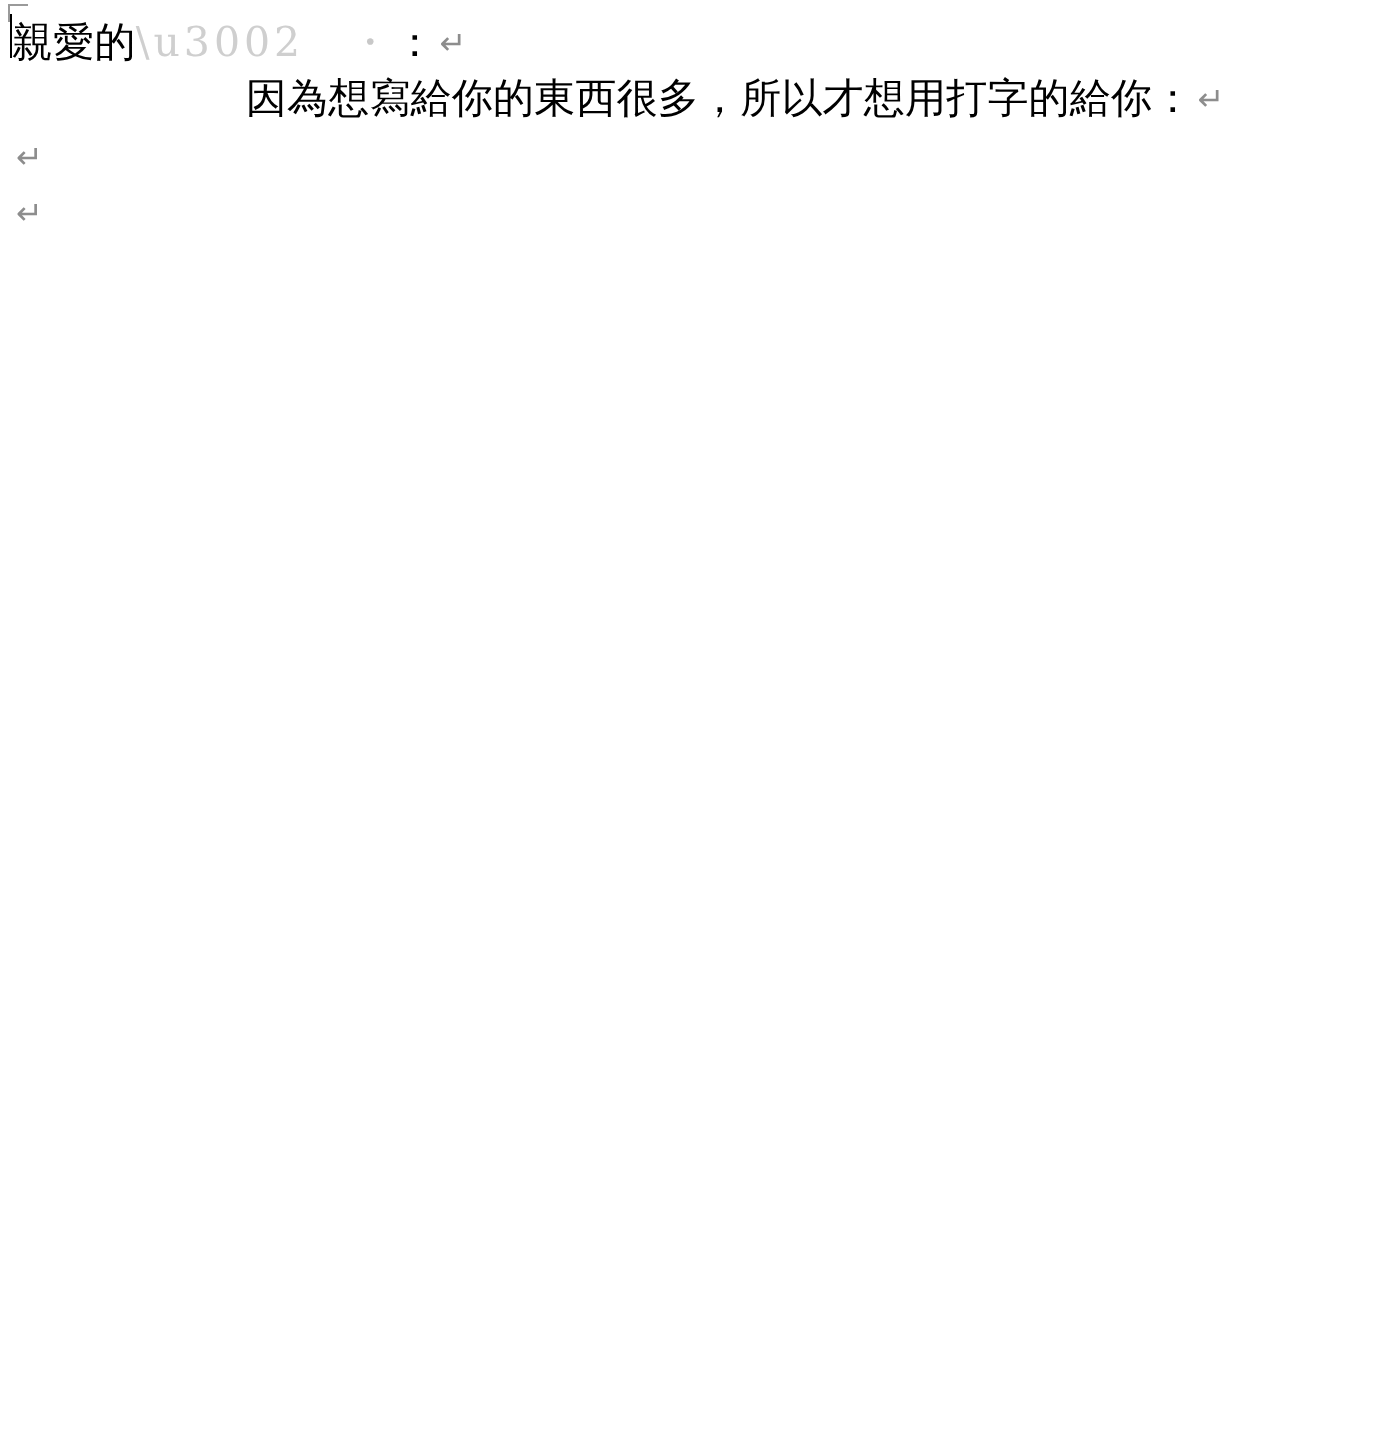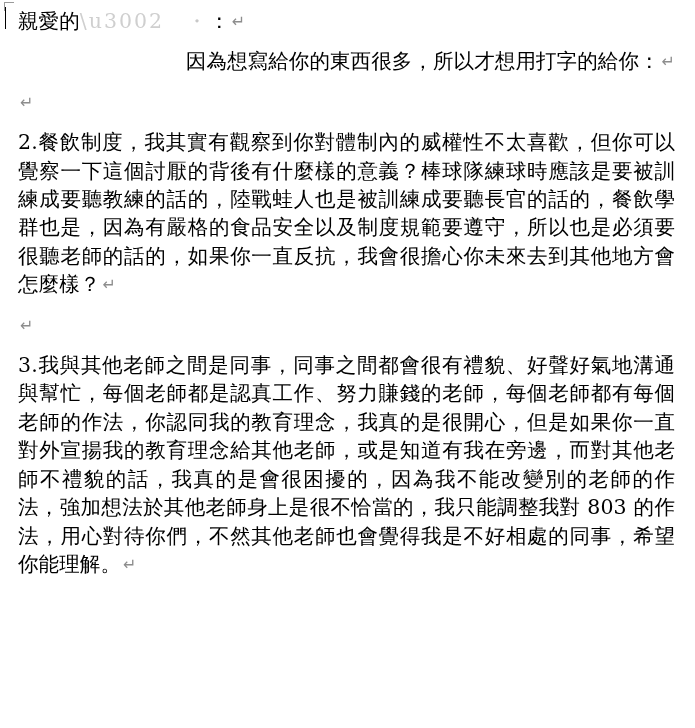--- a/index.html
+++ b/index.html
@@ -47,33 +47,33 @@
     height: 22px;
     background: #000000;
   }
 
   .para {
     font-size: 20.5px;
     line-height: 28.4px;
     letter-spacing: 0.1px;
     text-align: justify;
     text-justify: inter-character;
-    margin: 12px;
+    margin: 0;
     white-space: normal;
     word-break: break-all;
   }
 
   .para.p-first {
     margin-top: 1px;
     text-align: left;
   }
 
   .para.indent {
     text-indent: 42px;
-    text-align: right;
+    text-align: center;
   }
 
   .para.empty {
     text-align: left;
     min-height: 28.4px;
   }
 
   
   .pmark {
     color: #8d8d8d;
@@ -112,19 +112,17 @@
   <div class="caret"></div>
 
   <p class="para p-first"><span>親愛的</span><span class="redacted"><span class="frag-a">\u3002</span><span class="frag-b">　</span><span class="frag-c">・</span></span><span>：</span><span class="pmark">↵</span></p>
 
   <p class="para indent"><span>因為想寫給你的東西很多，所以才想用打字的給你：</span><span class="pmark">↵</span></p>
 
 
 
   <p class="para empty"><span class="pmark">↵</span></p>
 
-  <p class="para"><span>2.餐飲制度，我其實有觀察到你對體制內的威權性不太喜歡，但你可以覺察一下這個討厭的背後有什麼樣的意義？棒球隊練球時應該是要被訓練成要聽教練的話的，陸戰蛙人也是被訓練成要聽長官的話的，餐飲學群也是，因為有嚴格的食品安全以及制度規範要遵守，所以也是必須要很聽老師的話的，如果你一直反抗，我會很擔心你未來去到其他地方會怎麼樣？</span><span class="pmark">↵</span></p>
 
   <p class="para empty"><span class="pmark">↵</span></p>
 
-  <p class="para"><span>3.我與其他老師之間是同事，同事之間都會很有禮貌、好聲好氣地溝通與幫忙，每個老師都是認真工作、努力賺錢的老師，每個老師都有每個老師的作法，你認同我的教育理念，我真的是很開心，但是如果你一直對外宣揚我的教育理念給其他老師，或是知道有我在旁邊，而對其他老師不禮貌的話，我真的是會很困擾的，因為我不能改變別的老師的作法，強加想法於其他老師身上是很不恰當的，我只能調整我對 803 的作法，用心對待你們，不然其他老師也會覺得我是不好相處的同事，希望你能理解。</span><span class="pmark">↵</span></p>
 
 </div>
 
 </body></html>

